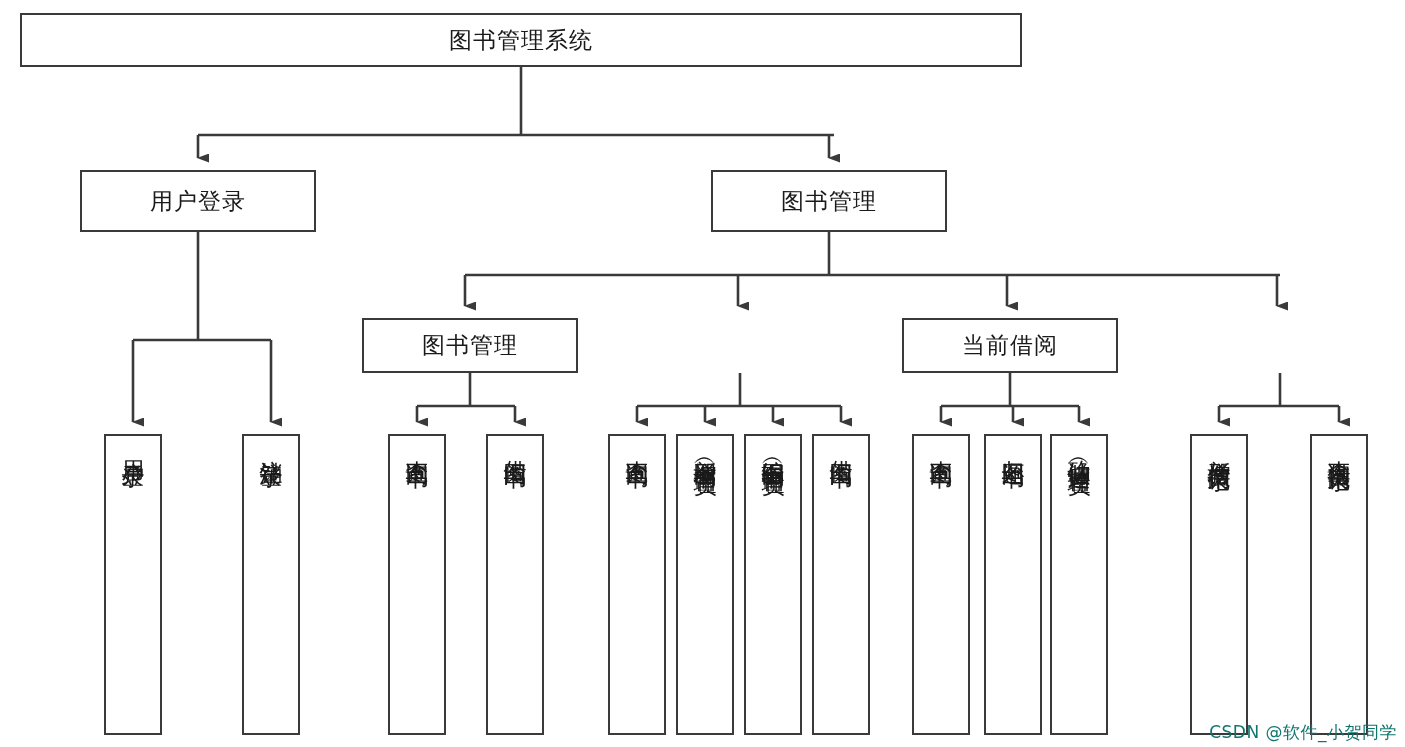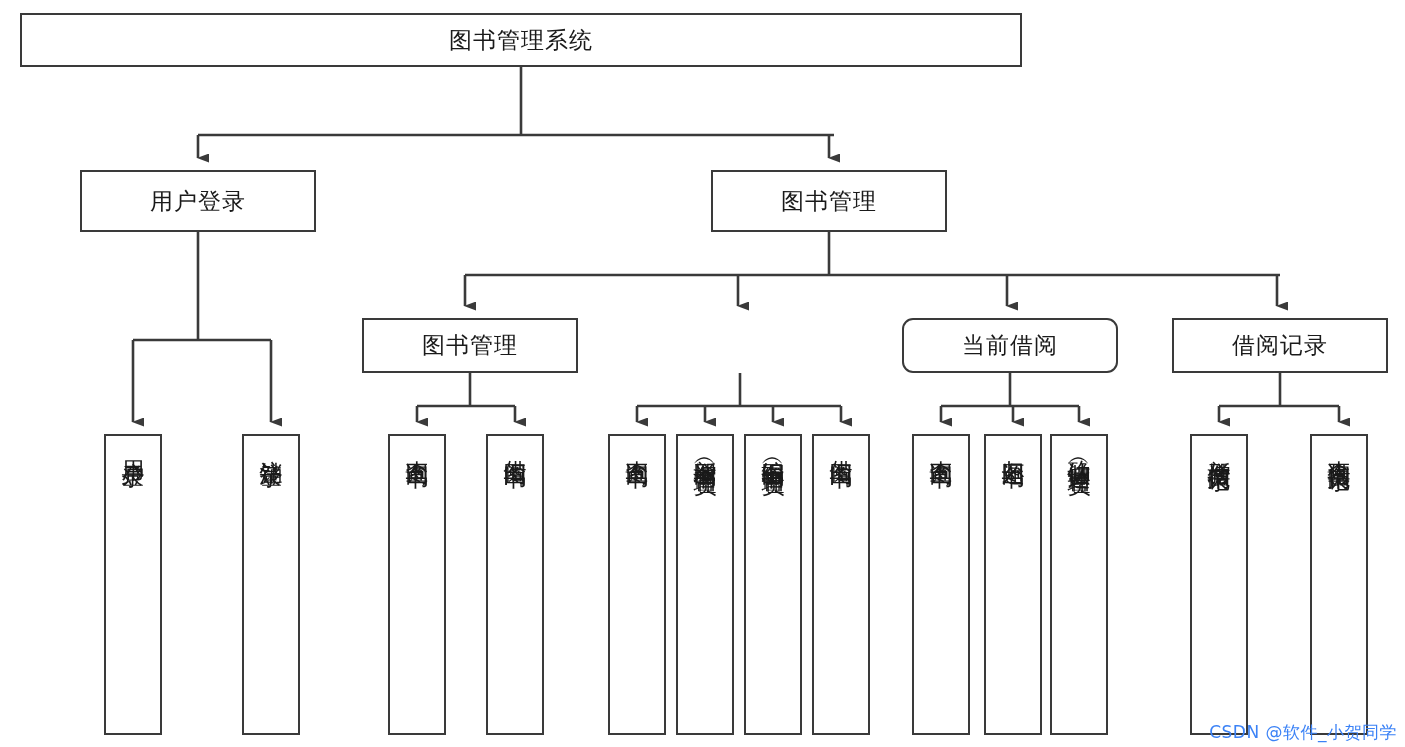--- a/index.html
+++ b/index.html
@@ -51,21 +51,21 @@
     line-height: 1.18;
     letter-spacing: 2px;
     white-space: nowrap;
     color: #1a1a1a;
   }
   .watermark {
     position: absolute;
     right: 8px;
     bottom: 3px;
     font-size: 17px;
-    color: #3b82f6;
+    color: #0f766e;
     letter-spacing: 0.5px;
     white-space: nowrap;
   }
 </style>
 </head>
 <body>
 
 <div id="canvas">
 
   <svg id="wires" viewBox="0 0 1405 747" xmlns="http://www.w3.org/2000/svg">
@@ -125,25 +125,22 @@
   <div class="node horiz" style="left:80px;top:170px;width:236px;height:62px;">
     <span>用户登录</span>
   </div>
   <div class="node horiz" style="left:711px;top:170px;width:236px;height:62px;">
     <span>图书管理</span>
   </div>
 
   <div class="node horiz" style="left:362px;top:318px;width:216px;height:55px;">
     <span>图书管理</span>
   </div>
-  <div class="node horiz" style="left:902px;top:318px;width:216px;height:55px;border-radius:11px;">
+  <div class="node horiz" style="left:902px;top:318px;width:216px;height:55px;">
     <span>当前借阅</span>
-  </div>
-  <div class="node horiz" style="left:1172px;top:318px;width:216px;height:55px;">
-    <span>借阅记录</span>
   </div>
 
   <div class="node vert" style="left:104px;top:434px;width:58px;height:301px;">
     <span class="vtext">用户登录</span>
   </div>
   <div class="node vert" style="left:242px;top:434px;width:58px;height:301px;">
     <span class="vtext">注销登录</span>
   </div>
 
   <div class="node vert" style="left:388px;top:434px;width:58px;height:301px;">

